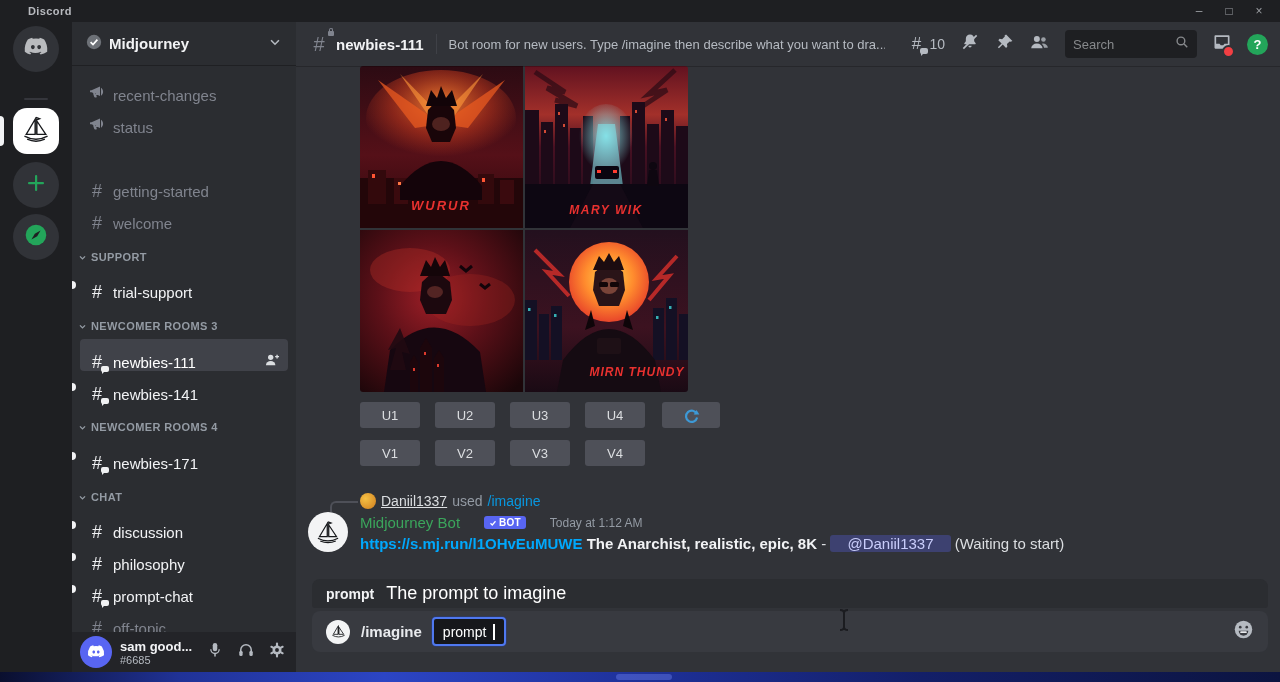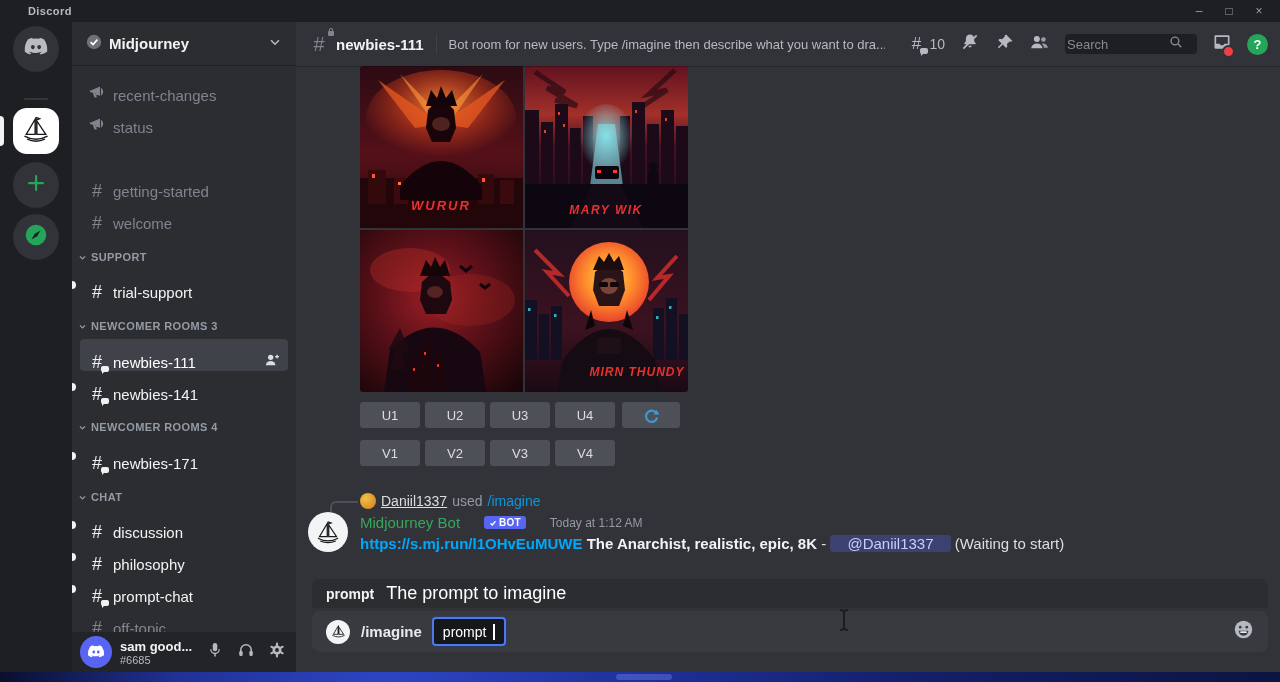--- a/index.html
+++ b/index.html
@@ -52,34 +52,34 @@
 
   
   .chan-header{left:296px;top:22px;width:984px;height:44px;background:#313338;
                box-shadow:0 1px 0 rgba(0,0,0,.22);display:flex;align-items:center;padding:0 12px;box-sizing:border-box;z-index:5;}
   .chan-hash{position:relative;font-size:20px;color:#80848e;width:22px;text-align:center;}
   .chan-name{color:#f2f3f5;font-weight:bold;font-size:15px;margin-left:6px;}
   .hdr-div{width:1px;height:20px;background:#3f4147;margin:0 12px;}
   .topic{color:#b5bac1;font-size:13px;white-space:nowrap;max-width:436px;overflow:hidden;}
   .hdr-right{margin-left:auto;display:flex;align-items:center;gap:15px;}
   .thread-ct{display:flex;align-items:center;gap:4px;color:#b5bac1;font-size:14px;}
-  .search{width:132px;height:20px;background:#1e1f22;border-radius:4px;display:flex;align-items:center;padding:0 0;box-sizing:border-box;}
+  .search{width:132px;height:28px;background:#1e1f22;border-radius:4px;display:flex;align-items:center;padding:0 6px;box-sizing:border-box;}
   .search input{background:transparent;border:none;outline:none;color:#dbdee1;font-size:13px;width:100px;font-family:inherit;}
   .search input::placeholder{color:#87898c;}
   .help-btn{width:21px;height:21px;border-radius:50%;background:#23a55a;color:#fff;font-size:13px;font-weight:bold;
             display:flex;align-items:center;justify-content:center;}
   .inbox-wrap{position:relative;}
   .inbox-dot{position:absolute;right:-3px;bottom:-2px;width:9px;height:9px;border-radius:50%;background:#f23f43;border:2px solid #313338;}
 
   
   .img-grid{left:360px;top:66px;width:328px;height:326px;display:grid;
             grid-template-columns:163px 163px;grid-template-rows:162px 162px;gap:2px;
             border-radius:3px;overflow:hidden;}
   .img-grid svg{display:block;}
-  .btn-row{position:absolute;display:flex;gap:5px;text-align:right;}
+  .btn-row{position:absolute;display:flex;gap:15px;text-align:right;}
   .mj-act{width:60px;height:26px;background:#4e5058;border-radius:3px;color:#dcdee1;
           font-size:13px;font-weight:500;display:flex;align-items:center;justify-content:center;}
   .mj-act.rerun{width:58px;margin-left:2px;}
 
   .reply-spine{left:330px;top:501px;width:26px;height:9px;border-left:2px solid #4e5058;border-top:2px solid #4e5058;border-top-left-radius:6px;}
   .reply-row{left:360px;top:493px;display:flex;align-items:center;gap:5px;font-size:14px;}
   .reply-avatar{width:16px;height:16px;border-radius:50%;background:radial-gradient(circle at 35% 35%,#f5c044,#cf7d1e);}
   .reply-user{color:#dbdee1;font-weight:500;text-decoration:underline;}
   .reply-action{color:#949ba4;}
   .reply-cmd{color:#00a8fc;opacity:.85;}

